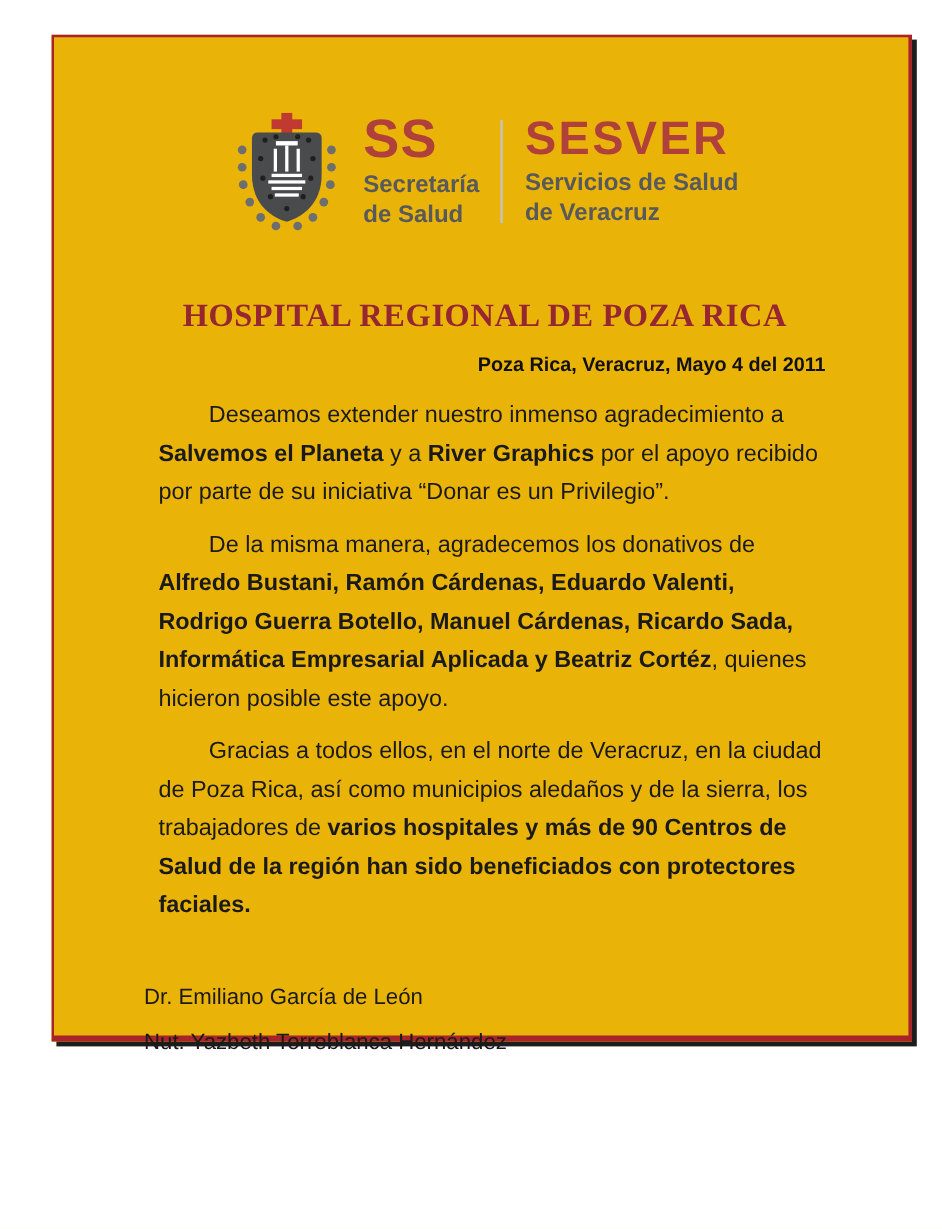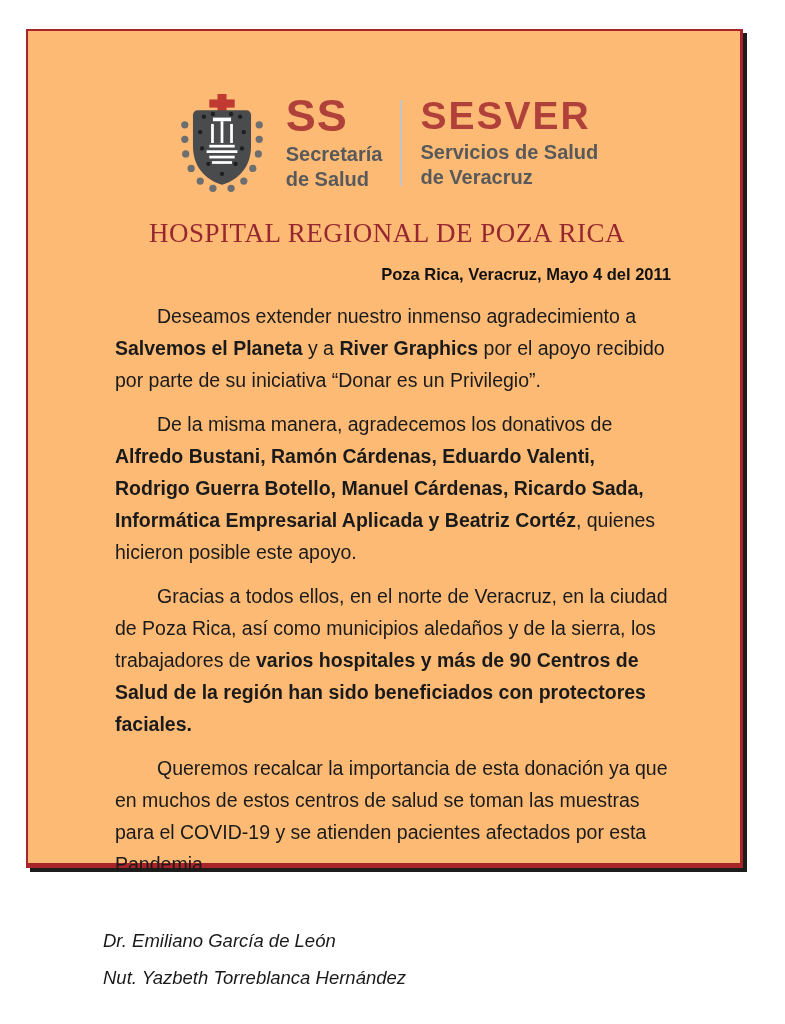--- a/index.html
+++ b/index.html
@@ -1,23 +1,23 @@
 <!DOCTYPE html>
 <html><head>
 <meta charset="utf-8">
 <style>
   html, body { margin:0; padding:0; background:#ffffff; }
   body {
     width:785px; height:1024px; position:relative;
     font-family:"Liberation Sans", sans-serif; color:#1a1a1a;
   }
   .frame {
-    position:absolute; left:26px; top:29px;
+    position:absolute; left:43px; top:29px;
     width:717px; height:839px; box-sizing:border-box;
-    background:#fdba74;
+    background:#eab308;
     border:2px solid #a8232a;
     border-right-width:3px;
     border-bottom-width:5px;
     box-shadow:4px 4px 0 #1d1d1d;
   }
   .content { padding:62px 69px 0 75px; }
 
   
   .logo-row { display:flex; justify-content:center; align-items:center; gap:18px; }
   .shield svg { width:92px; height:98px; display:block; }
@@ -28,41 +28,41 @@
   }
   .acronym-sesver {
     font-size:39px; font-weight:bold; color:#b0403a; line-height:1;
     letter-spacing:2px; margin-bottom:5px;
   }
   .brand-sub { font-size:20px; line-height:1.25; color:#58595b; font-weight:bold; }
   .logo-divider { width:2px; height:86px; background:#c4c4c4; }
 
   
   .letter-title {
-    margin-top:26px; text-align:center;
-    font-family:"Liberation Serif", serif; font-weight:normal;
+    margin-top:56px; text-align:center;
+    font-family:"Liberation Serif", serif; font-weight:bold;
     font-size:27px; letter-spacing:0.5px; color:#962731;
   }
   .dateline {
     margin-top:16px; text-align:right;
     font-weight:bold; font-size:16.5px; color:#111;
   }
 
   
   .paragraphs { margin-top:16px;margin-left:12px; }
   .para {
     font-size:19.5px; line-height:32px; margin:0 0 12px 0;
     text-indent:42px; color:#1a1a1a;
   }
   .para .b { font-weight:bold; }
 
   
   .signatures { margin-top:50px; }
   .sig {
-    font-style:italic; font-size:18.5px; line-height:1.2;
+    font-size:18.5px; line-height:1.2;
     margin:0 0 15px 0; color:#1a1a1a;
   }
 </style>
 </head>
 <body>
 
 <div class="frame">
   <div class="content">
 
     <div class="logo-row">
@@ -134,21 +134,20 @@
     </div>
 
     <div class="letter-title">HOSPITAL REGIONAL DE POZA RICA</div>
 
     <div class="dateline">Poza Rica, Veracruz, Mayo 4 del 2011</div>
 
     <div class="paragraphs">
         <p class="para"><span>Deseamos extender nuestro inmenso agradecimiento a </span><span class="b">Salvemos el Planeta</span><span> y a </span><span class="b">River Graphics</span><span> por el apoyo recibido por parte de su iniciativa “Donar es un Privilegio”.</span></p>
         <p class="para"><span>De la misma manera, agradecemos los donativos de </span><span class="b">Alfredo Bustani, Ramón Cárdenas, Eduardo Valenti, Rodrigo Guerra Botello, Manuel Cárdenas, Ricardo Sada, Informática Empresarial Aplicada y Beatriz Cortéz</span><span>, quienes hicieron posible este apoyo.</span></p>
         <p class="para"><span>Gracias a todos ellos, en el norte de Veracruz, en la ciudad de Poza Rica, así como municipios aledaños y de la sierra, los trabajadores de </span><span class="b">varios hospitales y más de 90 Centros de Salud de la región han sido beneficiados con protectores faciales.</span></p>
-        <p class="para"><span>Queremos recalcar la importancia de esta donación ya que en muchos de estos centros de salud se toman las muestras para el COVID-19 y se atienden pacientes afectados por esta Pandemia.</span></p>
       </div>
 
     <div class="signatures">
         <p class="sig">Dr. Emiliano García de León</p>
         <p class="sig">Nut. Yazbeth Torreblanca Hernández</p>
       </div>
 
   </div>
 </div>
 

